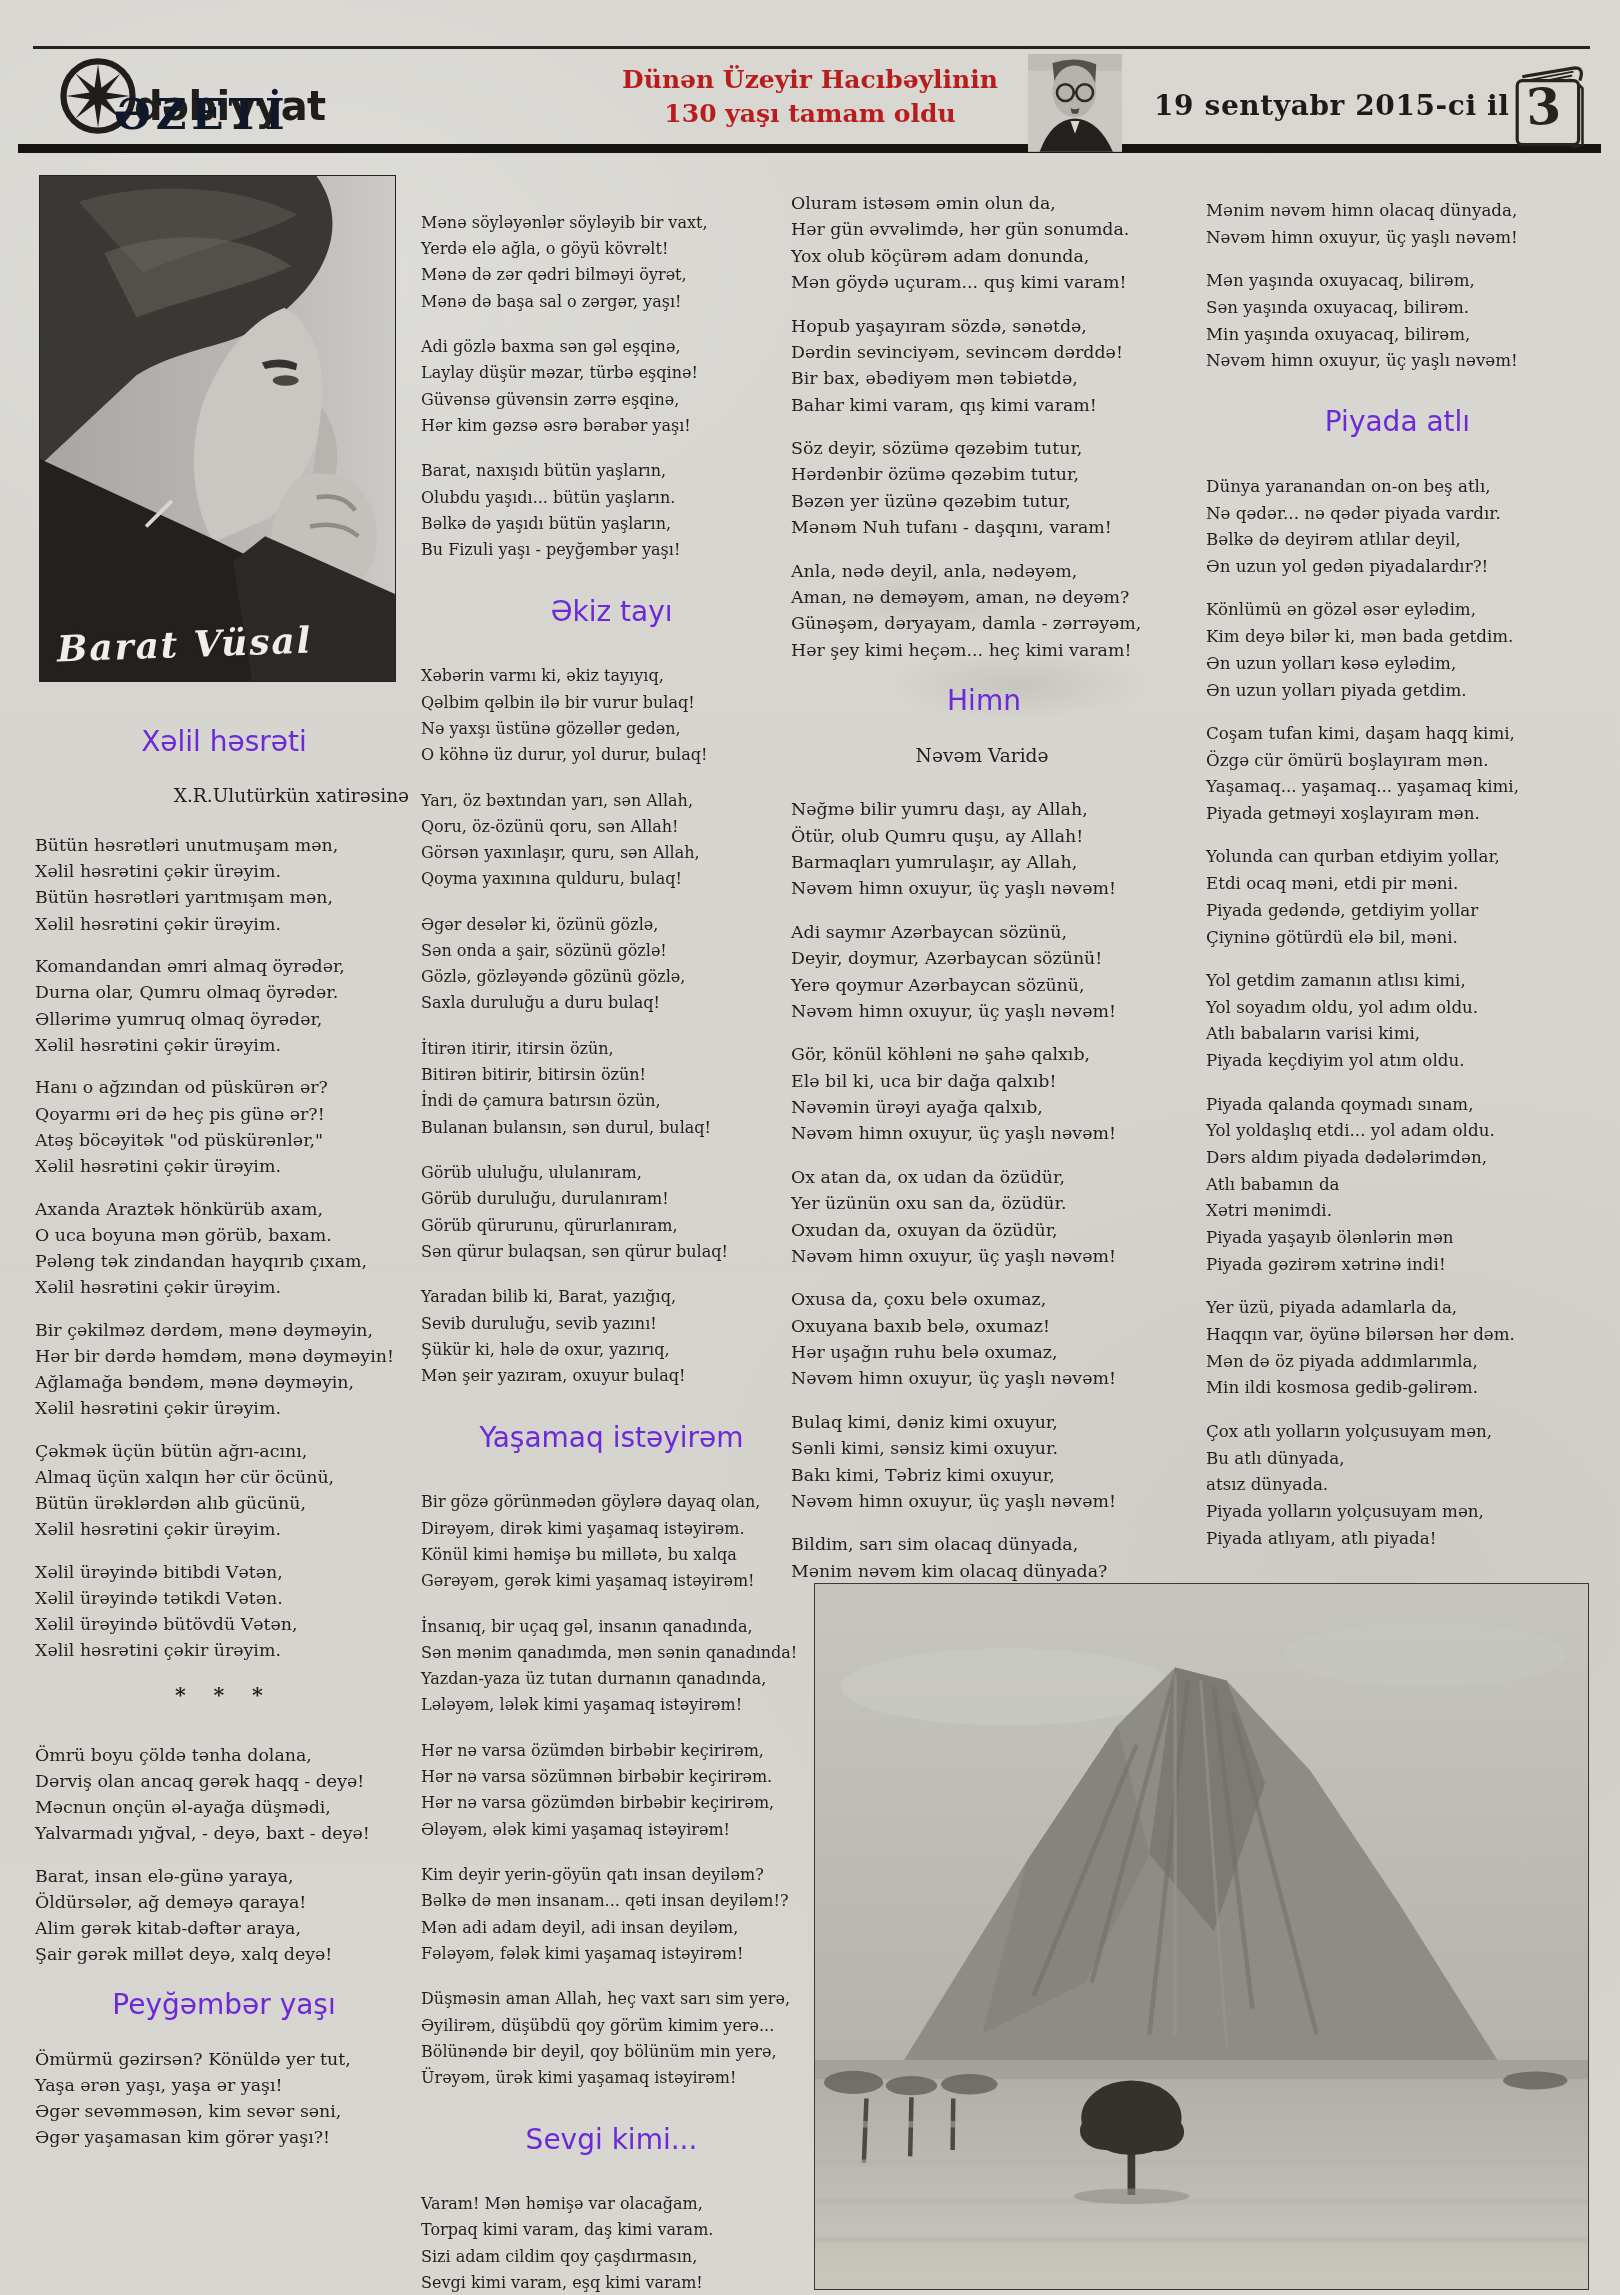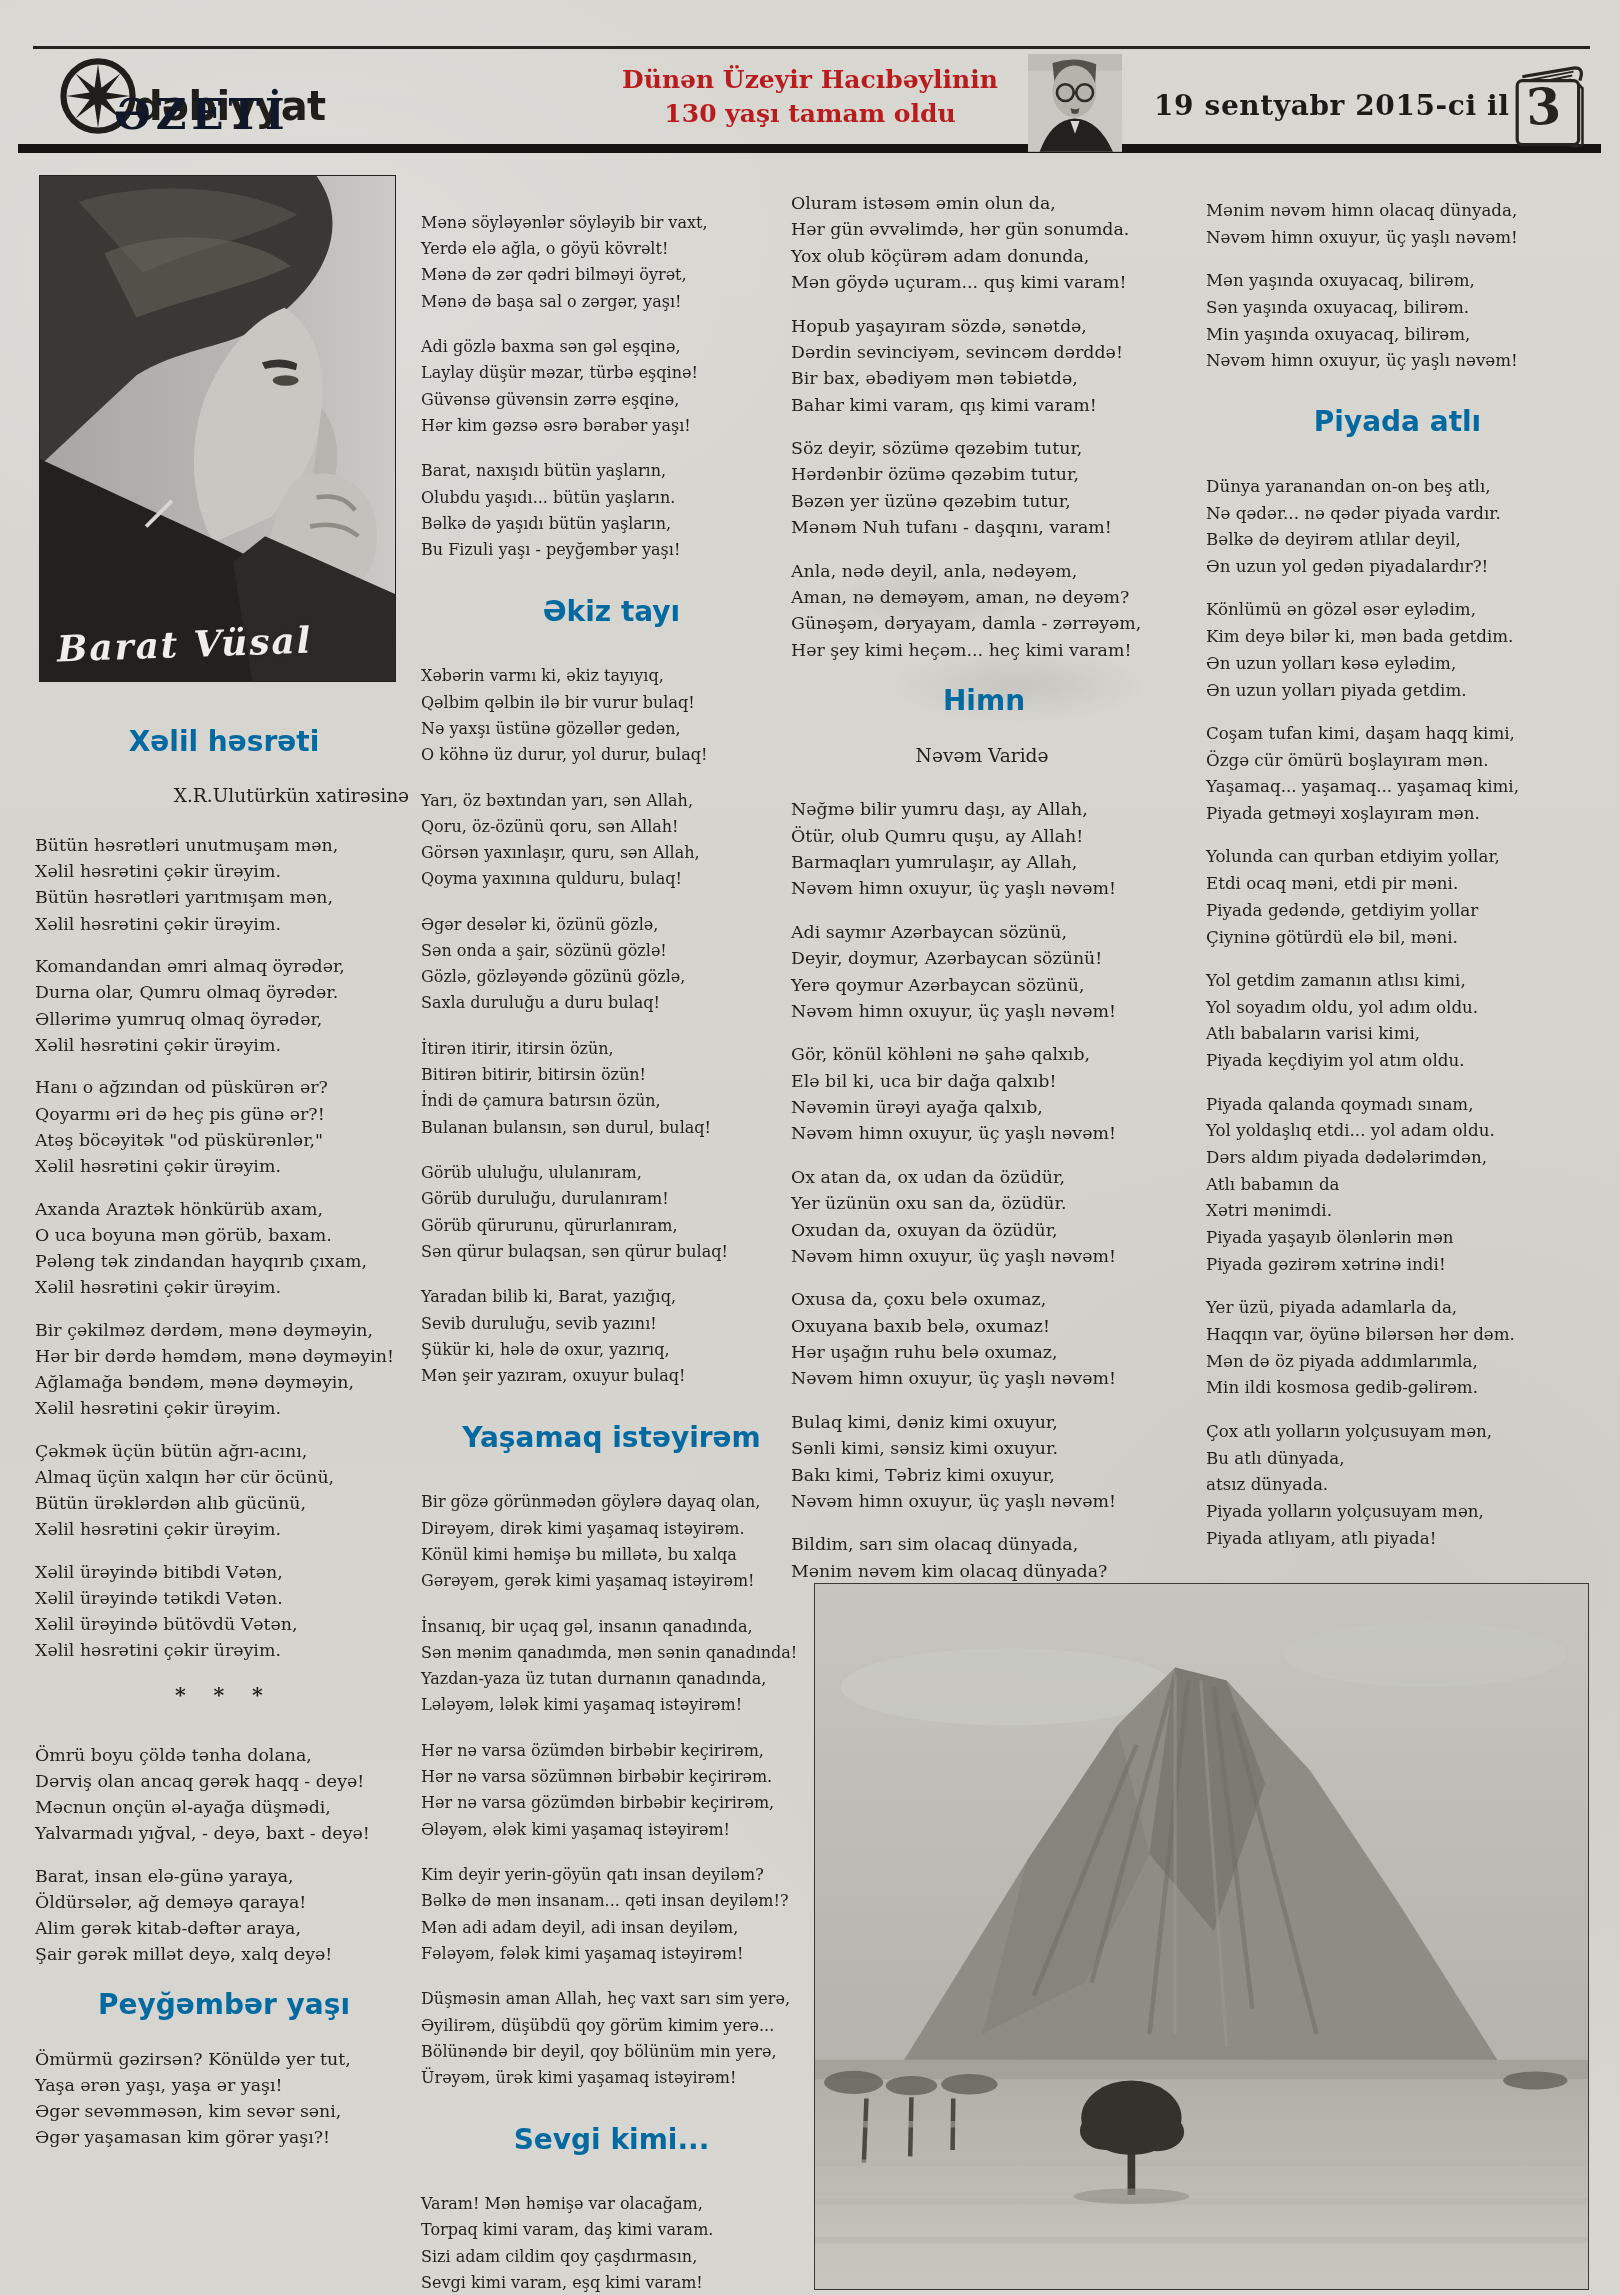--- a/index.html
+++ b/index.html
@@ -33,22 +33,22 @@
     font-weight:700;font-size:50px;color:#26241f;transform:rotate(-3deg);}
   
   .col{position:absolute;}
   .c1{left:35px;top:175px;width:378px;font-size:17.4px;line-height:1.5;}
   .c2{left:421px;top:210px;width:381px;font-size:16px;line-height:1.64;}
   .c3{left:791px;top:190px;width:386px;font-size:17.4px;line-height:1.52;}
   .c4{left:1206px;top:197px;width:383px;font-size:16.7px;line-height:1.6;}
   .stanza{margin-bottom:16.7px;}
   .c2 .stanza{margin-bottom:19.3px;}
   .line{white-space:nowrap;}
-  .poem-title{font-family:"DejaVu Sans","Liberation Sans",sans-serif;font-weight:700;
-    text-align:center;font-size:28px;letter-spacing:0px;color:#0369a1;
+  .poem-title{font-family:"DejaVu Sans","Liberation Sans",sans-serif;font-weight:400;
+    text-align:center;font-size:28px;letter-spacing:0px;color:#6d28d9;
     margin:16.7px 0 19.3px 0;}
   .c2 .poem-title,.c4 .poem-title{margin:26px 0 28px 0;}
   .dedication{font-size:18.6px;margin:0 3.9px 22px 0;}
   .c1 .dedication{text-align:right;}
   .c3 .dedication{text-align:center;margin-bottom:26px;}
   .stars{text-align:center;font-size:20.6px;letter-spacing:10.3px;margin:16.7px 0 31px 0;font-weight:700;}
   
   .author-photo{position:relative;width:355px;height:505px;border:1.9px solid #23221e;
     margin:0 0 39px 3.9px;background:#b0afab;overflow:hidden;}
   .author-photo svg{position:absolute;inset:0;}

